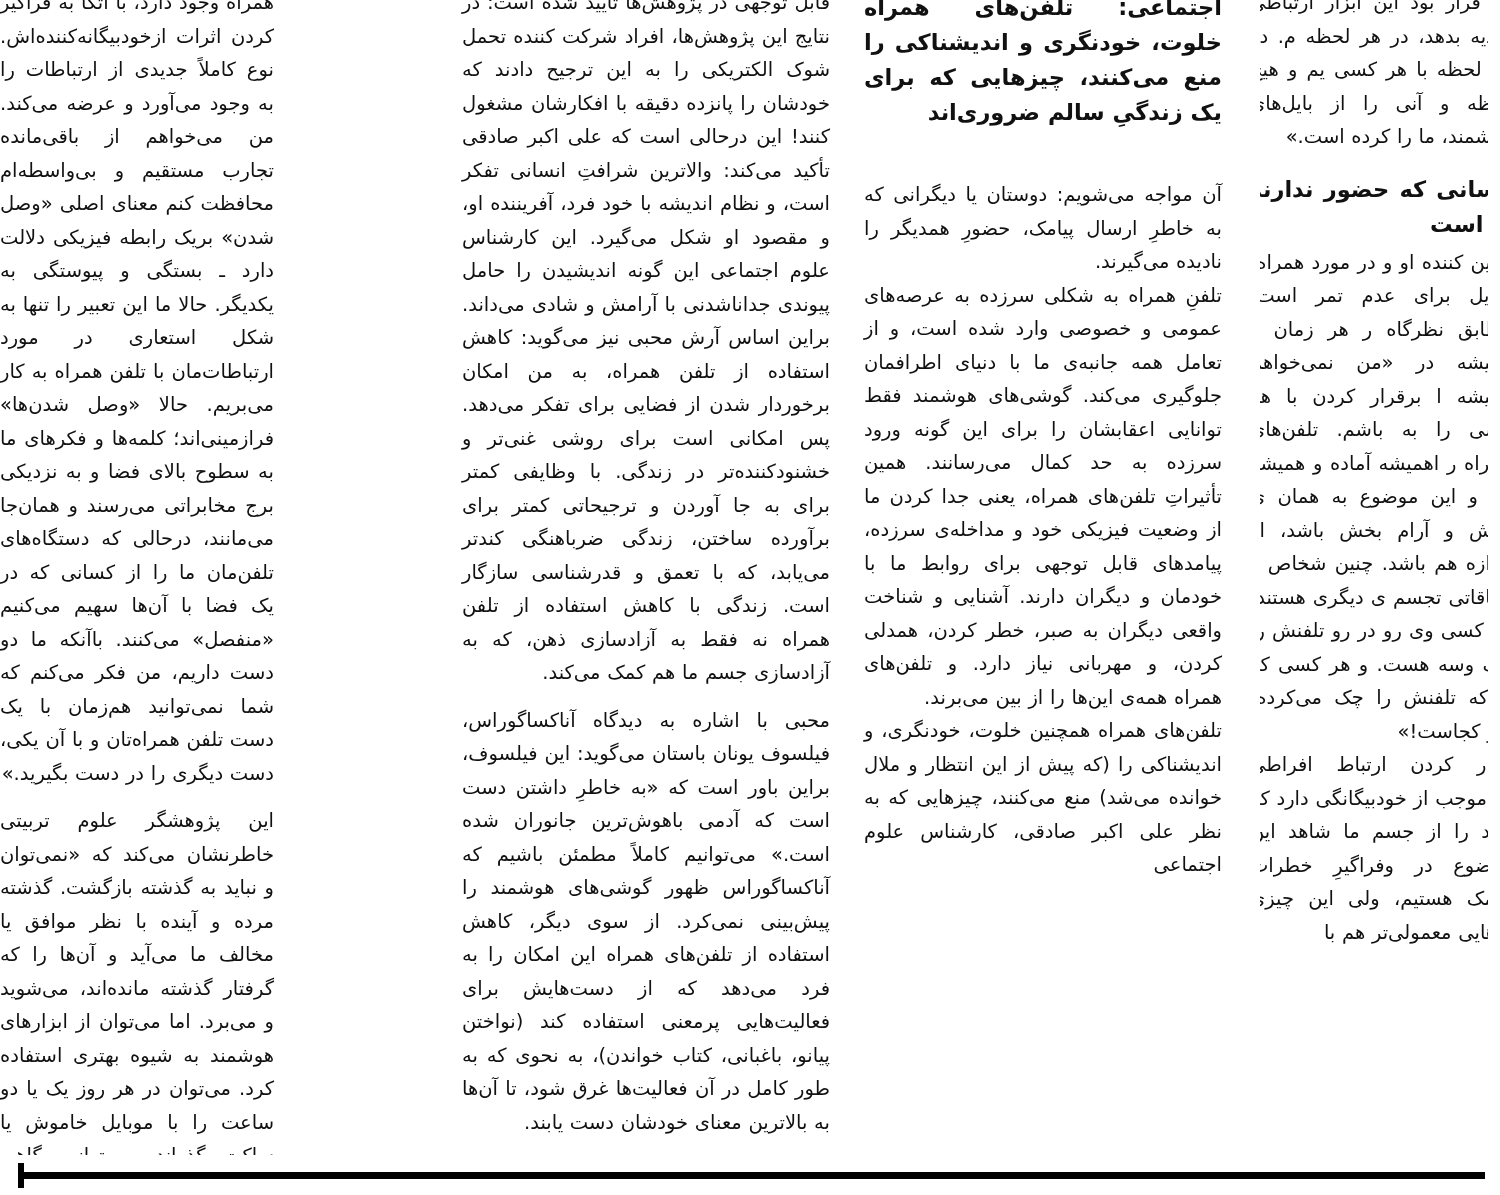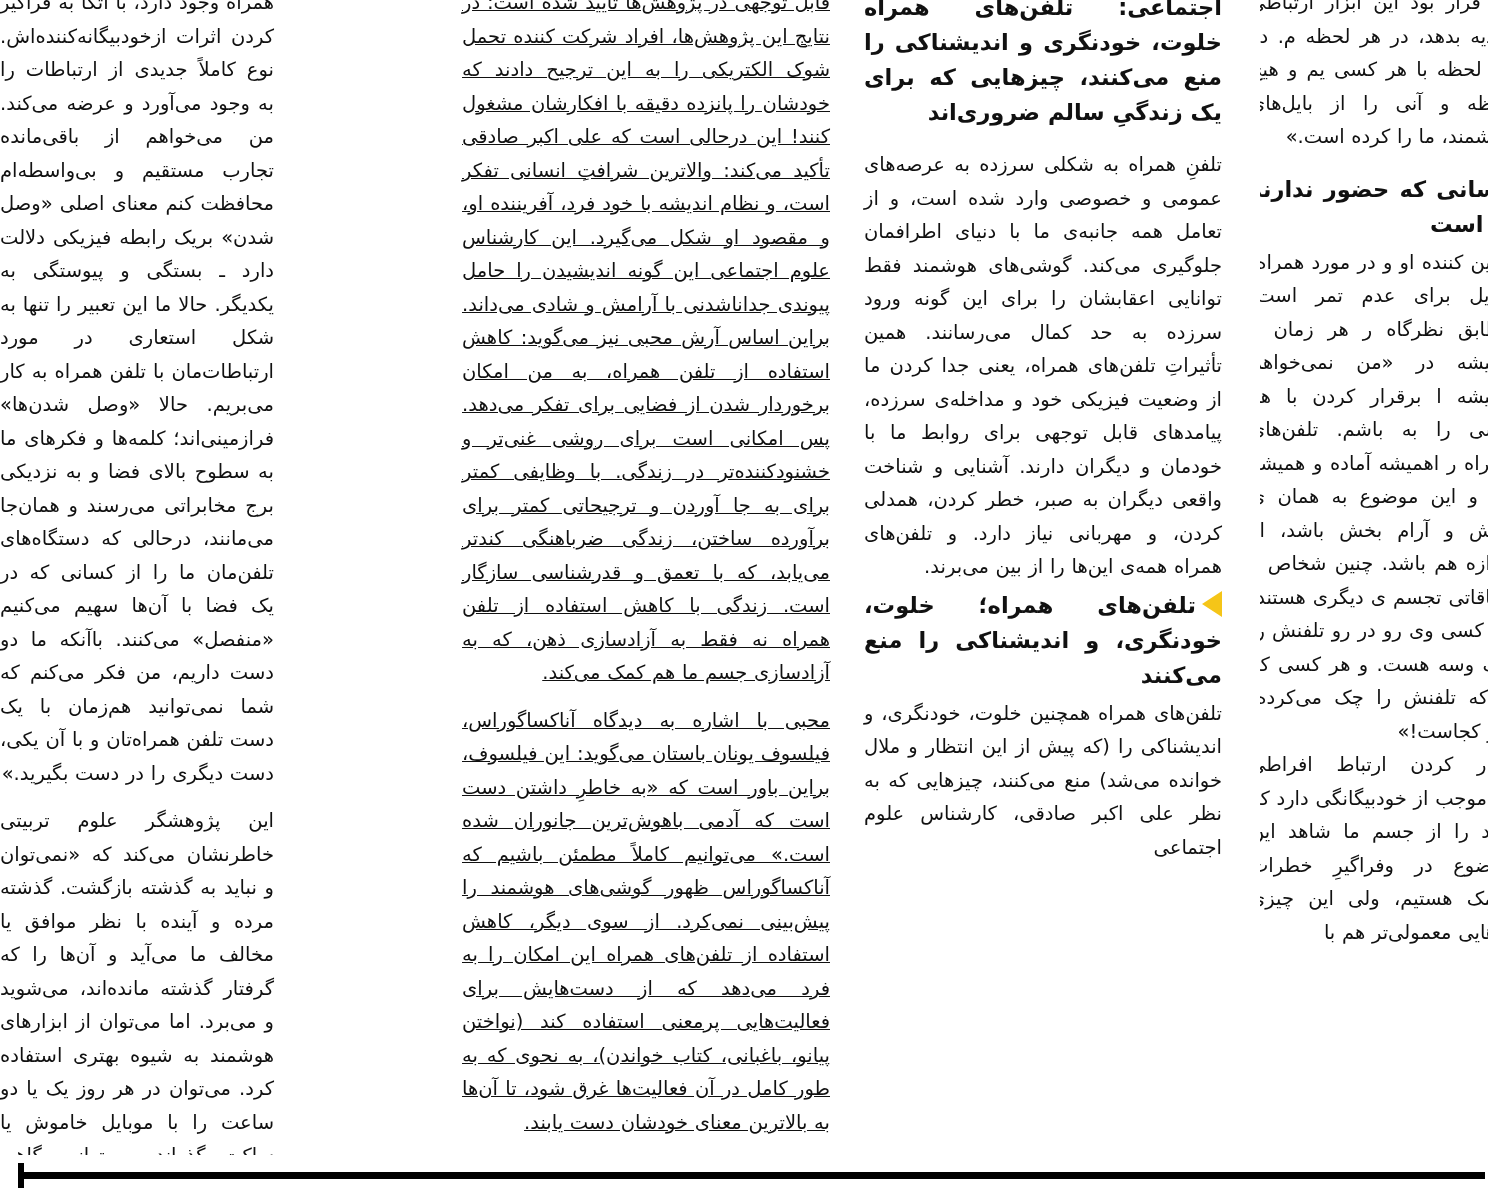--- a/index.html
+++ b/index.html
@@ -45,21 +45,21 @@
     direction: rtl;
     text-align: justify;
     text-justify: inter-word;
     position: relative;
     height: 1155px;
     overflow: hidden;
   }
 
   
   .col-1 { width: 288px; padding: 0 14px 0 0; margin-right: 160px; }
-  .col-2 { width: 400px; padding: 0 18px 0 14px; text-decoration: underline; }
+  .col-2 { width: 400px; padding: 0 18px 0 14px; }
   .col-3 { width: 390px; padding: 0 16px 0 16px; margin-right: 22px; }
   .col-4 { width: 228px; padding: 0 10px 0 0; margin-right: 12px; overflow: hidden; }
 
   
   .col-3::after {
     content: "";
     position: absolute;
     top: 0;
     right: -11px;
     width: 2px;
@@ -158,26 +158,24 @@
     <div class="column col-2">
       <p class="para cut-top">قابل توجهی در پژوهش‌ها تأیید شده است؛ در نتایج این پژوهش‌ها، افراد شرکت کننده تحمل شوک الکتریکی را به این ترجیح دادند که خودشان را پانزده دقیقه با افکارشان مشغول کنند! این درحالی است که علی اکبر صادقی تأکید می‌کند: والاترین شرافتِ انسانی تفکر است، و نظام اندیشه با خود فرد، آفریننده او، و مقصود او شکل می‌گیرد. این کارشناس علوم اجتماعی این گونه اندیشیدن را حامل پیوندی جداناشدنی با آرامش و شادی می‌داند. براین اساس آرش محبی نیز می‌گوید: کاهش استفاده از تلفن همراه، به من امکان برخوردار شدن از فضایی برای تفکر می‌دهد. پس امکانی است برای روشی غنی‌تر و خشنودکننده‌تر در زندگی. با وظایفی کمتر برای به جا آوردن و ترجیحاتی کمتر برای برآورده ساختن، زندگی ضرباهنگی کندتر می‌یابد، که با تعمق و قدرشناسی سازگار است. زندگی با کاهش استفاده از تلفن همراه نه فقط به آزادسازی ذهن، که به آزادسازی جسم ما هم کمک می‌کند.</p>
       <p class="para">محبی با اشاره به دیدگاه آناکساگوراس، فیلسوف یونان باستان می‌گوید: این فیلسوف، براین باور است که «به خاطرِ داشتن دست است که آدمی باهوش‌ترین جانوران شده است.» می‌توانیم کاملاً مطمئن باشیم که آناکساگوراس ظهور گوشی‌های هوشمند را پیش‌بینی نمی‌کرد. از سوی دیگر، کاهش استفاده از تلفن‌های همراه این امکان را به فرد می‌دهد که از دست‌هایش برای فعالیت‌هایی پرمعنی استفاده کند (نواختن پیانو، باغبانی، کتاب خواندن)، به نحوی که به طور کامل در آن فعالیت‌ها غرق شود، تا آن‌ها به بالاترین معنای خودشان دست یابند.</p>
     </div>
 
     <div class="column col-3">
 
       <h2 class="headline cut-top">اجتماعی: تلفن‌های همراه خلوت، خودنگری و اندیشناکی را منع می‌کنند، چیزهایی که برای یک زندگیِ سالم ضروری‌اند</h2>
 
 
+      <p class="para" style="margin-top:34px;">آن مواجه می‌شویم: دوستان یا دیگرانی که به خاطرِ ارسال پیامک، حضورِ همدیگر را نادیده می‌گیرند.</p>
 
       <p class="para">تلفنِ همراه به شکلی سرزده به عرصه‌های عمومی و خصوصی وارد شده است، و از تعامل همه جانبه‌ی ما با دنیای اطرافمان جلوگیری می‌کند. گوشی‌های هوشمند فقط توانایی اعقابشان را برای این گونه ورود سرزده به حد کمال می‌رسانند. همین تأثیراتِ تلفن‌های همراه، یعنی جدا کردن ما از وضعیت فیزیکی خود و مداخله‌ی سرزده، پیامدهای قابل توجهی برای روابط ما با خودمان و دیگران دارند. آشنایی و شناخت واقعی دیگران به صبر، خطر کردن، همدلی کردن، و مهربانی نیاز دارد. و تلفن‌های همراه همه‌ی این‌ها را از بین می‌برند.</p>
 
-      <h3 class="headline">
-        <span class="tri-marker"></span><span>تلفن‌های همراه؛ خلوت، خودنگری، و اندیشناکی را منع می‌کنند</span>
-      </h3>
 
       <p class="para">تلفن‌های همراه همچنین خلوت، خودنگری، و اندیشناکی را (که پیش از این انتظار و ملال خوانده می‌شد) منع می‌کنند، چیزهایی که به نظر علی اکبر صادقی، کارشناس علوم اجتماعی</p>
     </div>
 
     <div class="column col-4">
       <div class="clipped-left">
         <p class="para cut-top">که قرار بود این ابزار ارتباطی اهدیه بدهد، در هر لحظه م. در هر لحظه با هر کسی یم و هیچ لحظه و آنی را از بایل‌های هوشمند، ما را کرده است.»</p>
 
         <h3 class="headline">کسانی که حضور ندارند ی است</h3>
 

